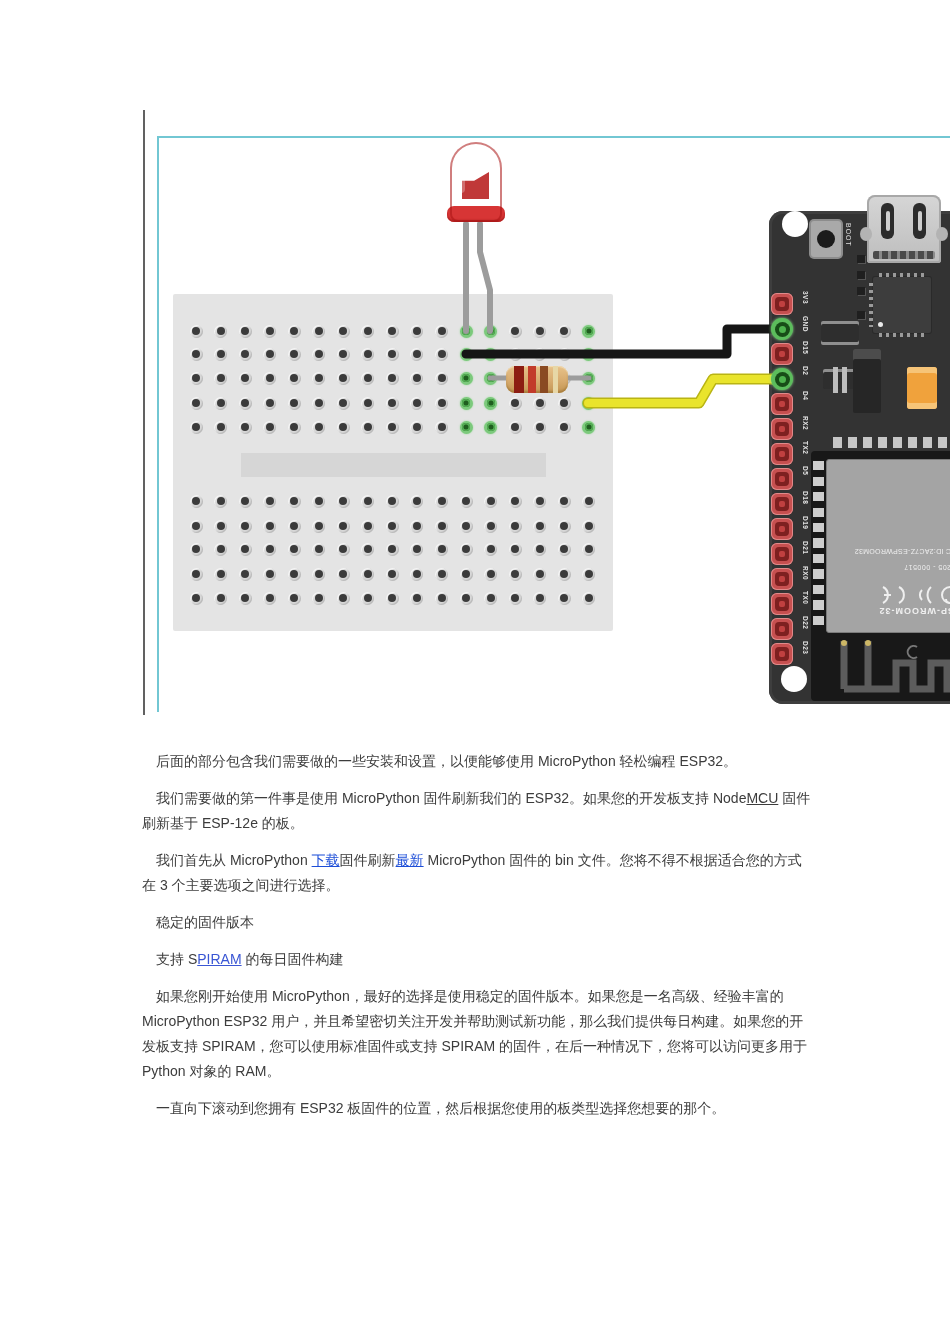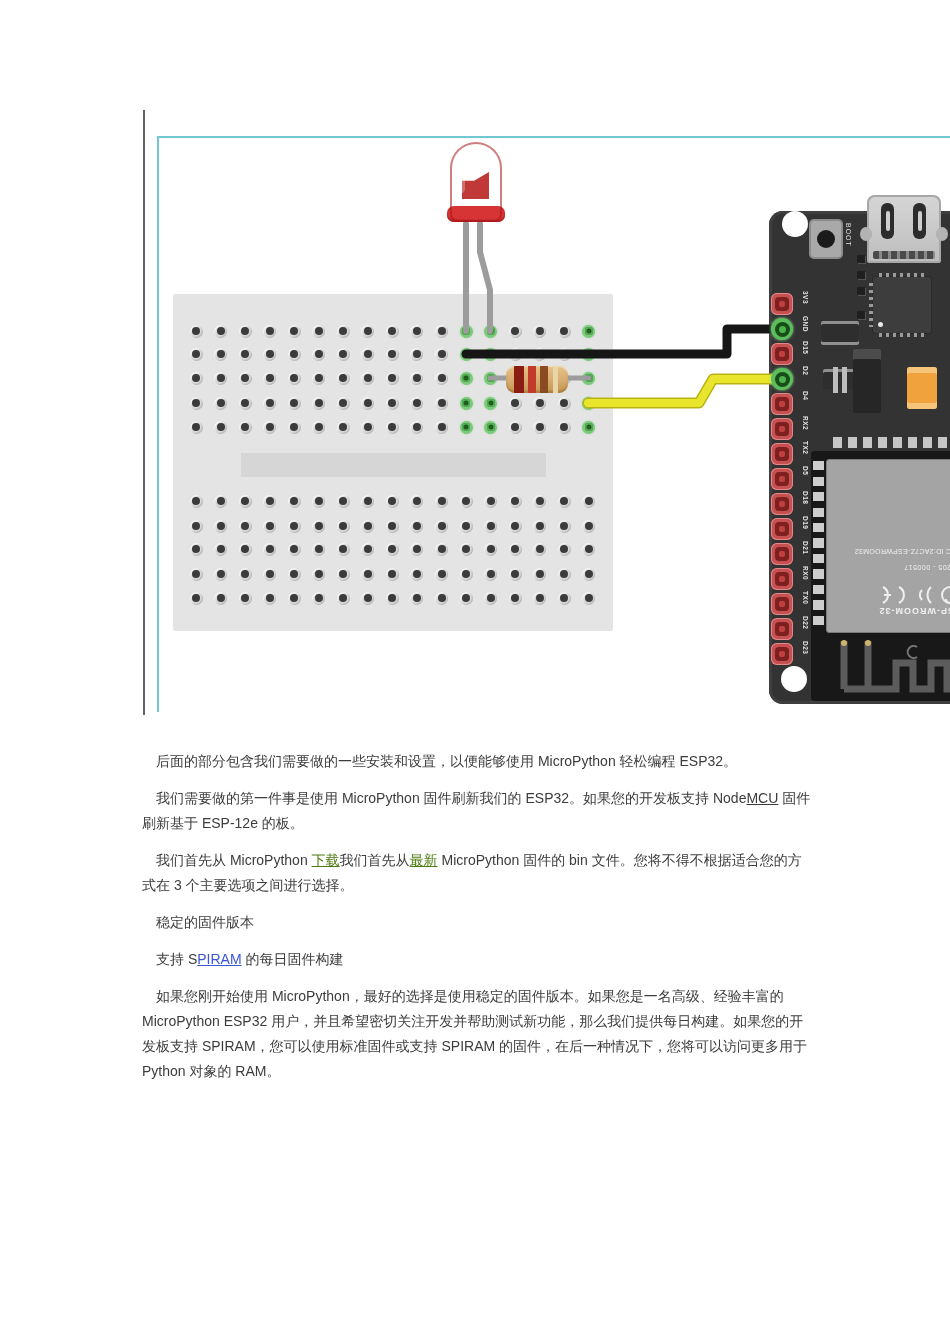--- a/index.html
+++ b/index.html
@@ -99,21 +99,21 @@
   .pin.green { background:#5cbd5c; border-radius:50%; box-shadow:0 0 3px #8fdc8f; }
   .pin.green::before { content:''; position:absolute; inset:3.5px; border-radius:50%; background:#174d17; }
   .pin.green::after { content:''; position:absolute; inset:7.5px; border-radius:50%; background:#4db34d; }
   .pinlabel { position:absolute; left:28px; width:12px; height:26px; writing-mode:vertical-rl;
               font-size:6.5px; font-weight:bold; color:#e3e3e3; letter-spacing:.5px; }
 
   
   .article { position:absolute; left:142px; top:749px; width:672px; font-size:14px; line-height:25px; color:#3c3c3c; }
   .para { margin:0 0 12px 0; text-indent:14px; }
   .run-underline { text-decoration:underline; }
-  .run-link-light { color:#4d7c0f; text-decoration:underline; }
+  .run-link-light { color:#1d4ed8; text-decoration:underline; }
   .run-link-blue { color:#3a56d4; text-decoration:underline; }
 </style>
 </head>
 <body>
 
 <div class="page">
 
   <div class="vline"></div>
 
   <figure class="diagram">
@@ -414,19 +414,20 @@
         <div class="pin red" style="top: 382px;"></div>
         <div class="pin red" style="top: 407px;"></div>
         <div class="pin red" style="top: 432px;"></div>
       </div>
 
   </figure>
 
   <div class="article" id="article">
       <p class="para"><span>后面的部分包含我们需要做的一些安装和设置，以便能够使用 MicroPython 轻松编程 ESP32。</span></p>
       <p class="para"><span>我们需要做的第一件事是使用 MicroPython 固件刷新我们的 ESP32。如果您的开发板支持 Node</span><span class="run-underline">MCU</span><span> 固件刷新基于 ESP-12e 的板。</span></p>
-      <p class="para"><span>我们首先从 MicroPython </span><span class="run-link-light">下载</span><span>我们首先从</span><span class="run-link-light">最新</span><span> MicroPython 固件的 bin 文件。您将不得不根据适合您的方式在 3 个主要选项之间进行选择。</span></p>
+      <p class="para"><span>我们首先从 MicroPython </span><span class="run-link-light">下载</span><span>固件刷新</span><span class="run-link-light">最新</span><span> MicroPython 固件的 bin 文件。您将不得不根据适合您的方式在 3 个主要选项之间进行选择。</span></p>
       <p class="para"><span>稳定的固件版本</span></p>
       <p class="para"><span>支持 S</span><span class="run-link-blue">PIRAM</span><span> 的每日固件构建</span></p>
       <p class="para"><span>如果您刚开始使用 MicroPython，最好的选择是使用稳定的固件版本。如果您是一名高级、经验丰富的 MicroPython ESP32 用户，并且希望密切关注开发并帮助测试新功能，那么我们提供每日构建。如果您的开发板支持 SPIRAM，您可以使用标准固件或支持 SPIRAM 的固件，在后一种情况下，您将可以访问更多用于 Python 对象的 RAM。</span></p>
+      <p class="para"><span>一直向下滚动到您拥有 ESP32 板固件的位置，然后根据您使用的板类型选择您想要的那个。</span></p>
     </div>
 
 </div>
 
 </body></html>

